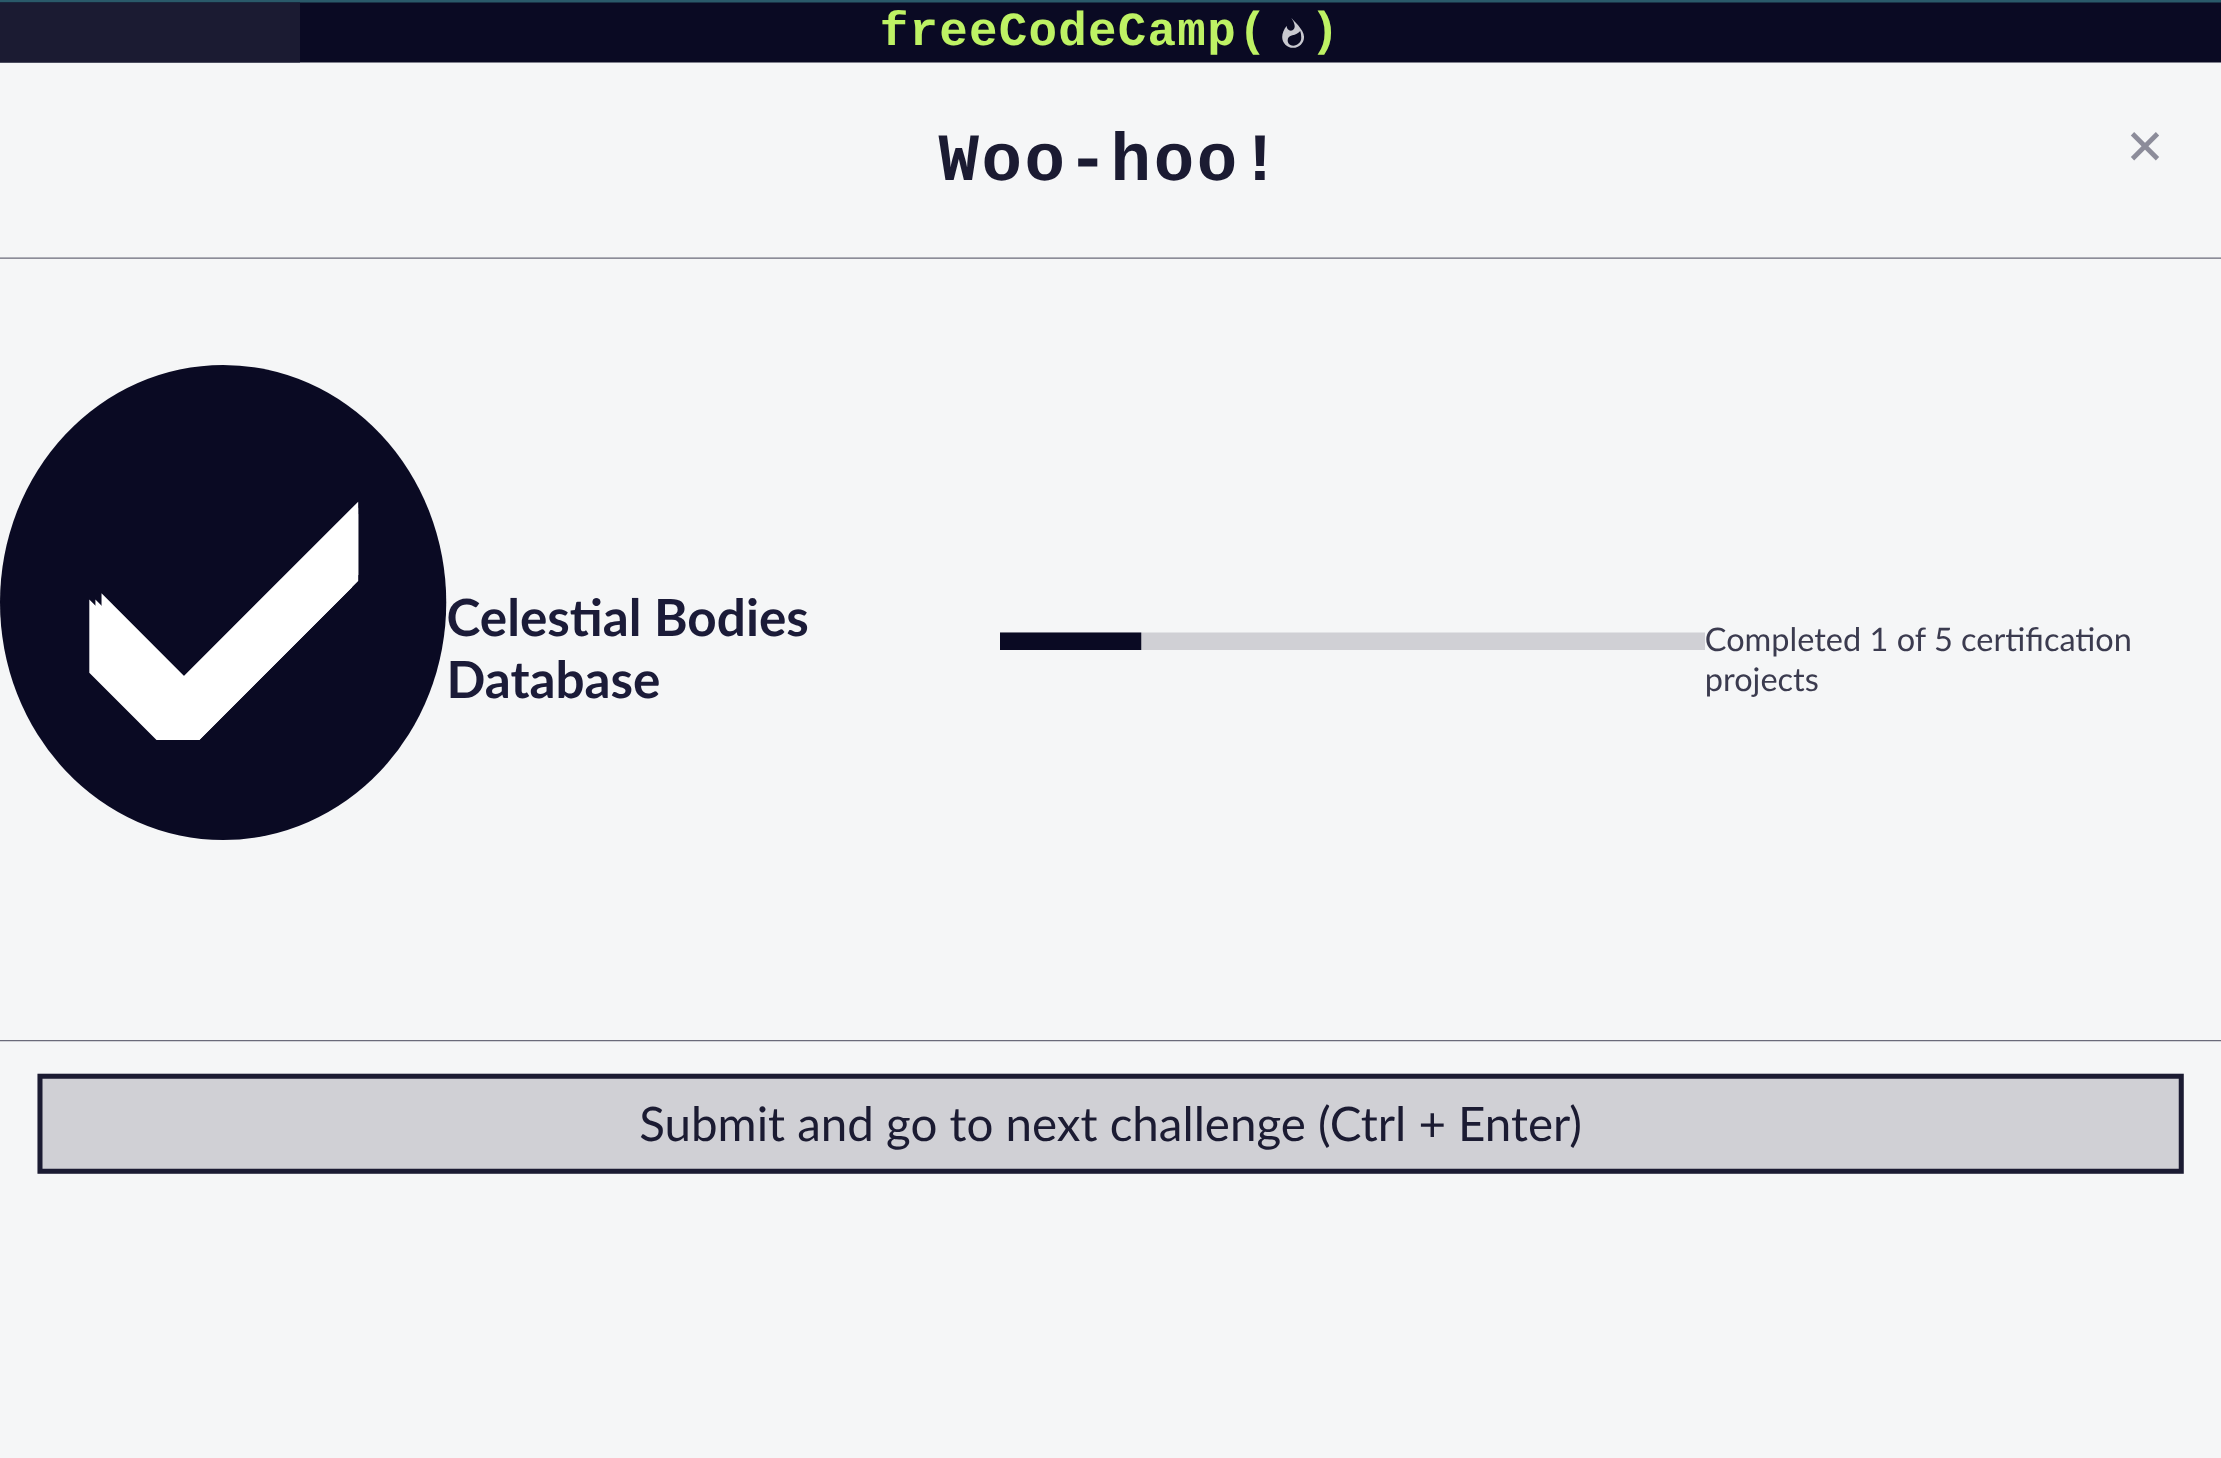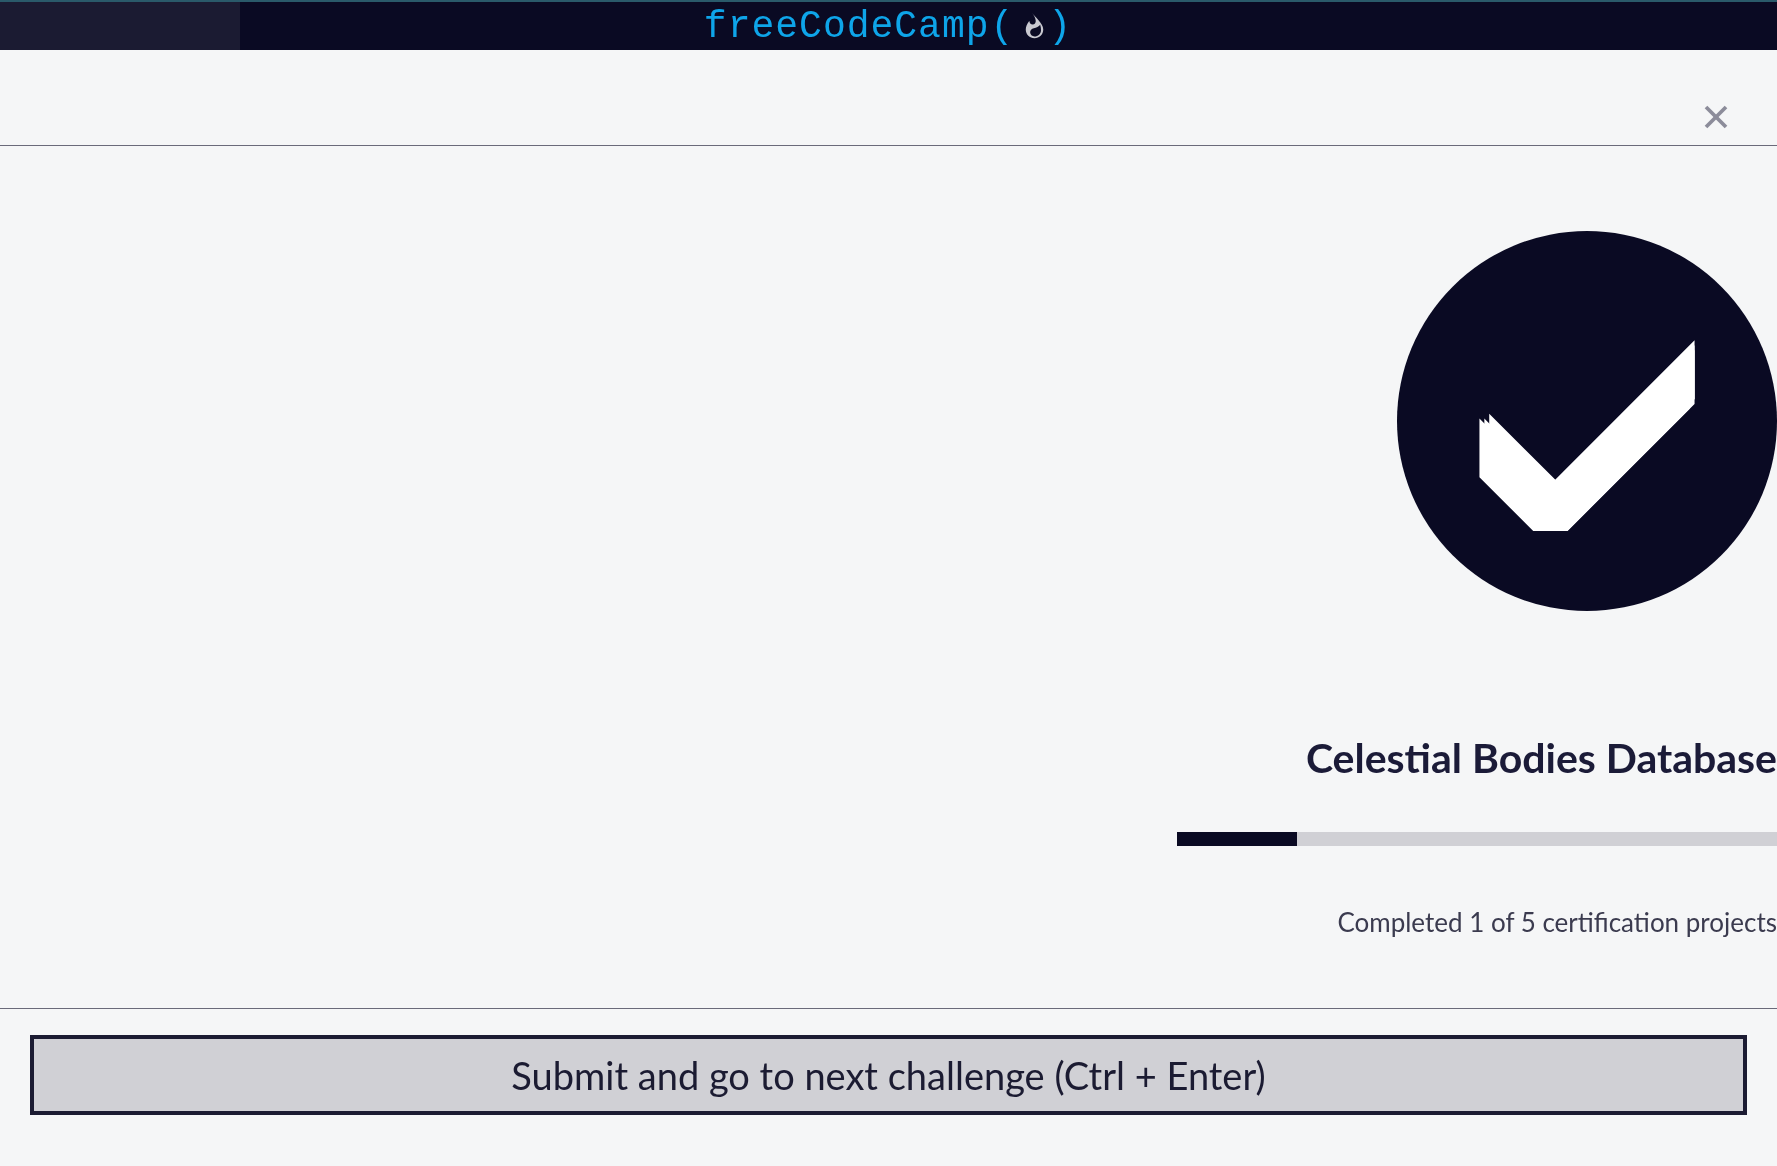--- a/index.html
+++ b/index.html
@@ -31,26 +31,26 @@
       position: absolute;
       left: 0;
       top: 0;
       width: 240px;
       height: 100%;
       background: #1b1b32;
     }
 
     .brand {
       font-family: "Courier New", Courier, monospace;
-      color: #0ea5e9;
+      color: #bef264;
       font-size: 38px;
       letter-spacing: 1px;
       display: flex;
       align-items: center;
-      font-weight: 400;
+      font-weight: 700;
     }
 
     .brand .paren {
       margin: 0 1px;
     }
 
     .fire-icon {
       fill: #c9c9d0;
       width: 28px;
       height: 28px;
@@ -88,26 +88,25 @@
 
     .close-btn svg {
       width: 30px;
       height: 30px;
       stroke: #8c8c9a;
       stroke-width: 3;
     }
 
     .modal-body {
       display: flex;
-      flex-direction: column;
-      align-items: flex-end;
+      flex-direction: row;
+      align-items: center;
       padding-top: 85px;
       padding-bottom: 70px;
       border-bottom: 1px solid #6a6a7a;
-      gap: 32px;
     }
 
     .check-circle {
       width: 380px;
       height: 380px;
       border-radius: 50%;
       background: #0a0a23;
       display: flex;
       align-items: center;
       justify-content: center;
@@ -174,20 +173,21 @@
     <span>freeCodeCamp</span>
       <span class="paren">(</span>
       <svg class="fire-icon" viewBox="0 0 384 512">
         <path d="M216 24c0 0 63 75 63 142 0 35-20 63-56 63s-61-28-61-63l1-8C119 210 96 273 96 320c0 88 72 160 160 160s160-72 160-160c0-113-163-242-200-296zM256 448c-44 0-80-34-80-76 0-39 25-67 69-76 44-9 89-30 115-63 10 32 15 66 15 100C375 399 322 448 256 448z"></path>
       </svg>
       <span class="paren">)</span>
   </div>
 </div>
 
 <div class="modal-header">
+  <h1 class="modal-title">Woo-hoo!</h1>
   <button class="close-btn">
     <svg viewBox="0 0 24 24" fill="none">
       <line x1="4" y1="4" x2="20" y2="20"></line>
       <line x1="20" y1="4" x2="4" y2="20"></line>
     </svg>
   </button>
 </div>
 
 <div class="modal-body">
   <div class="check-circle">

